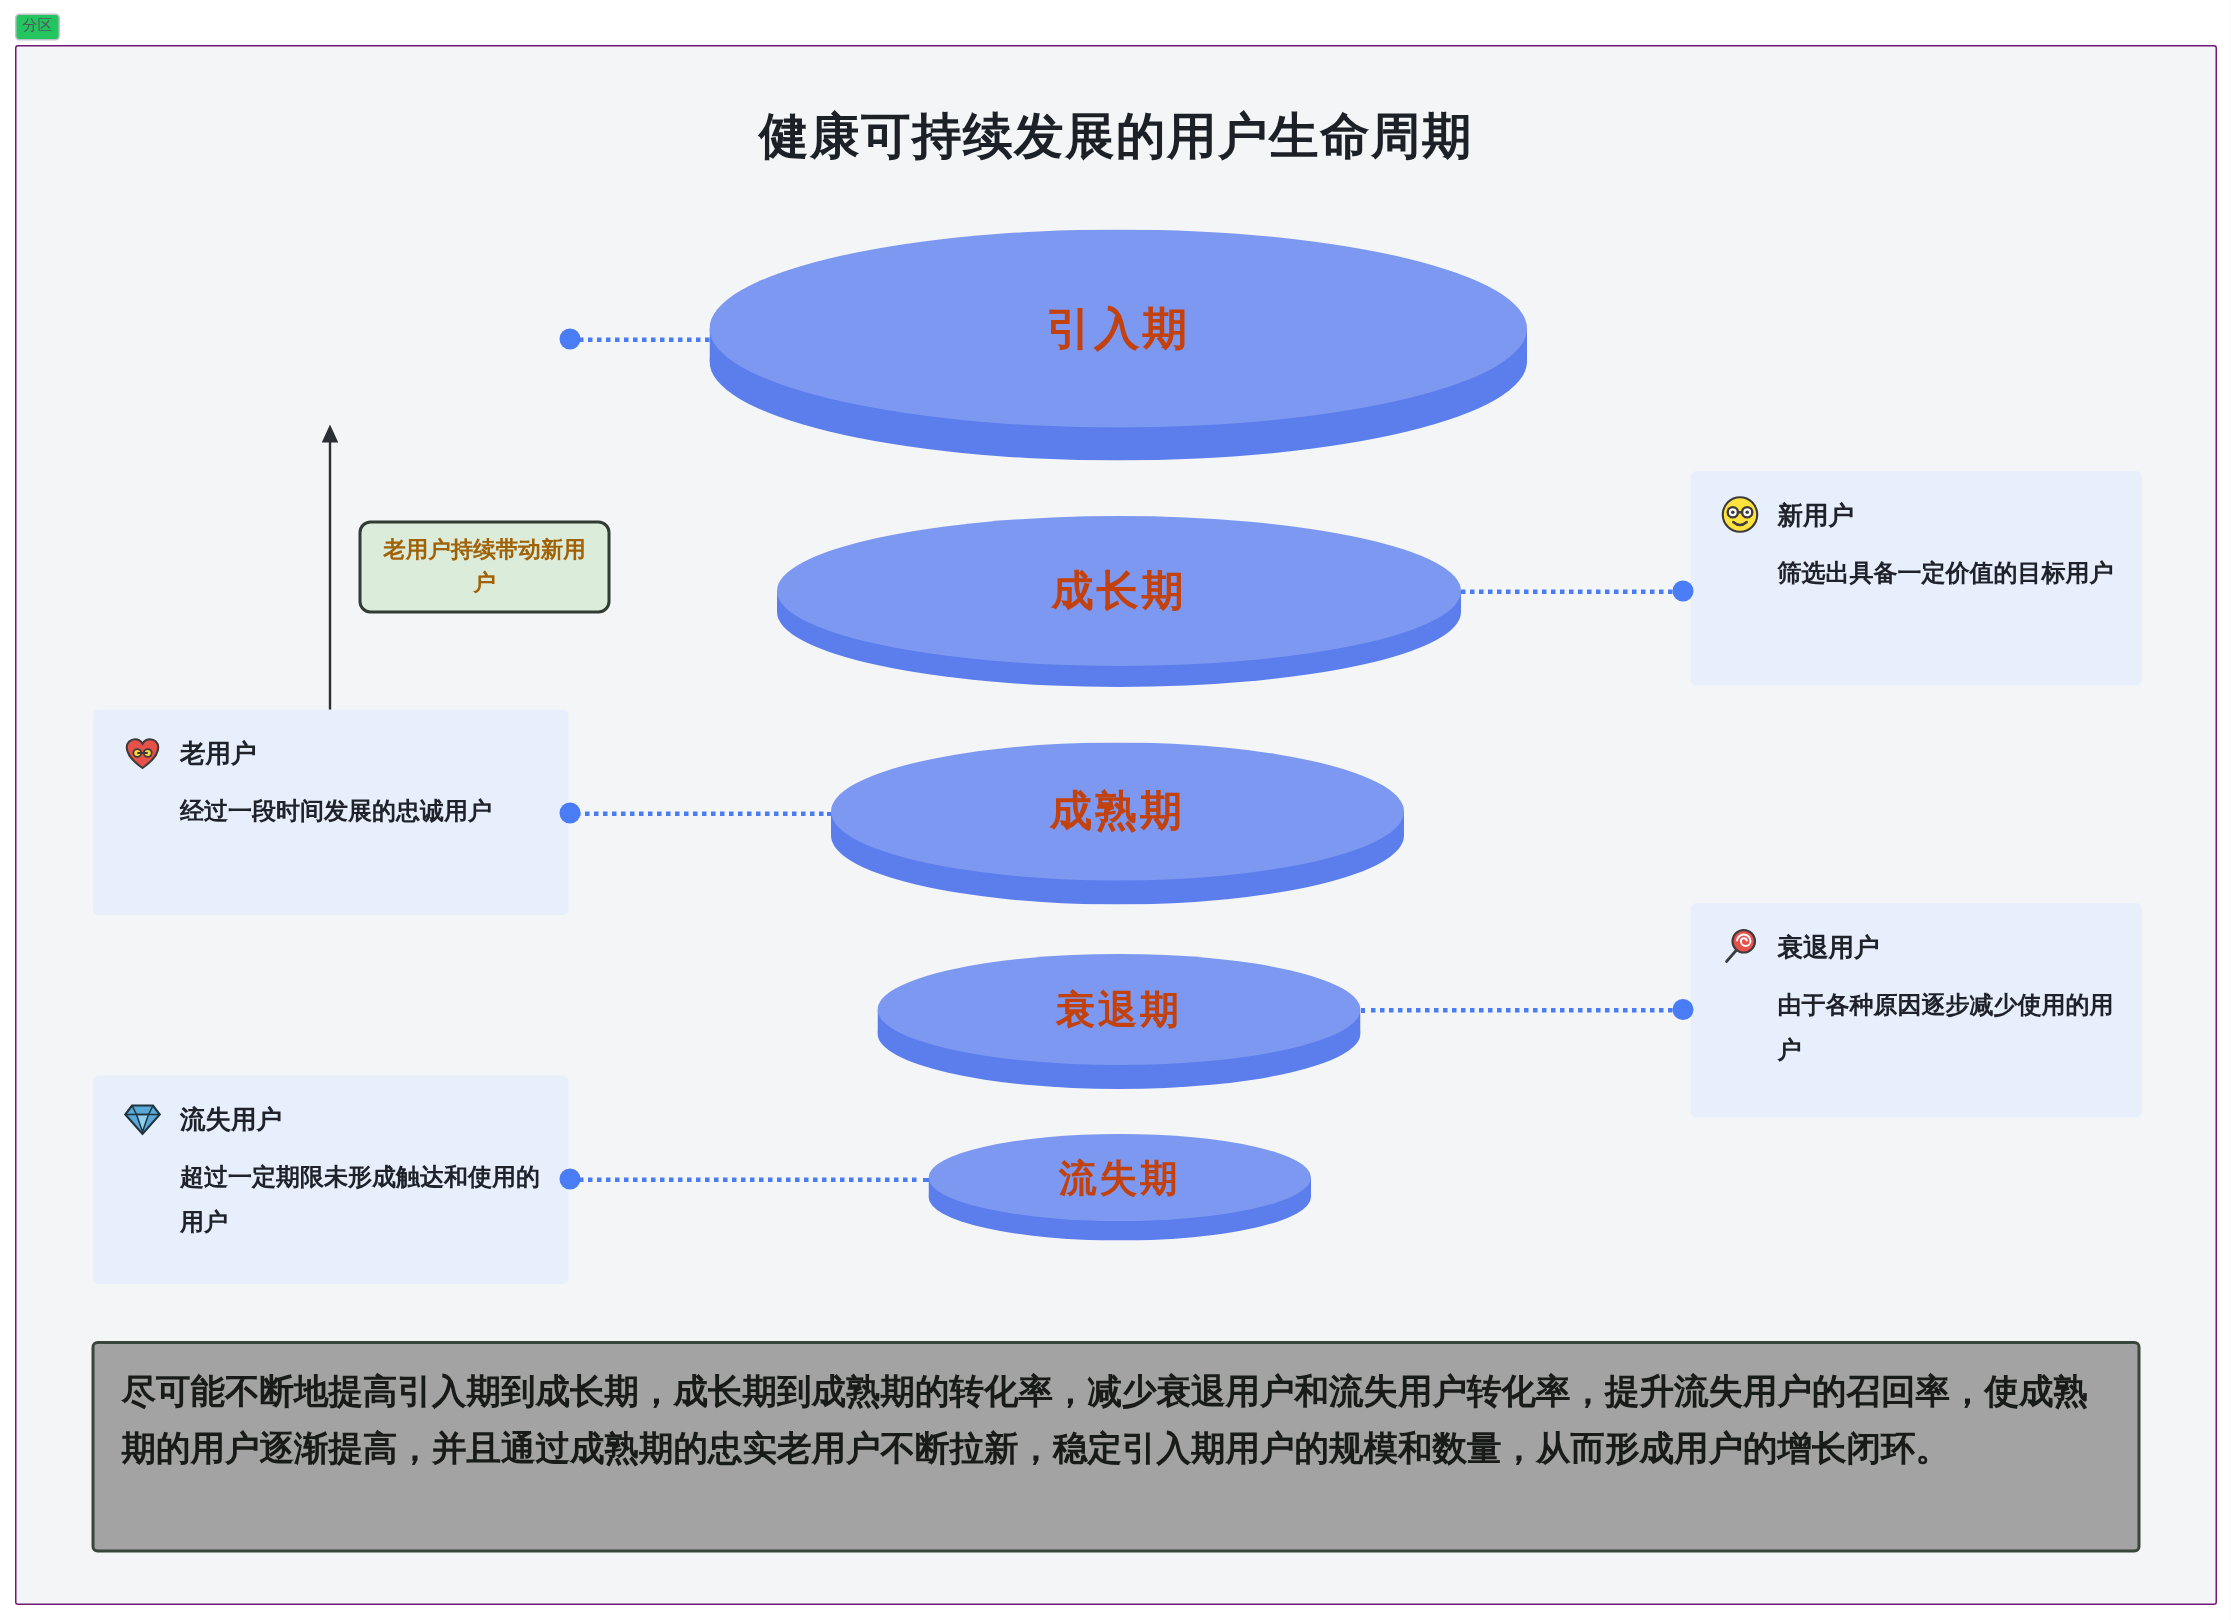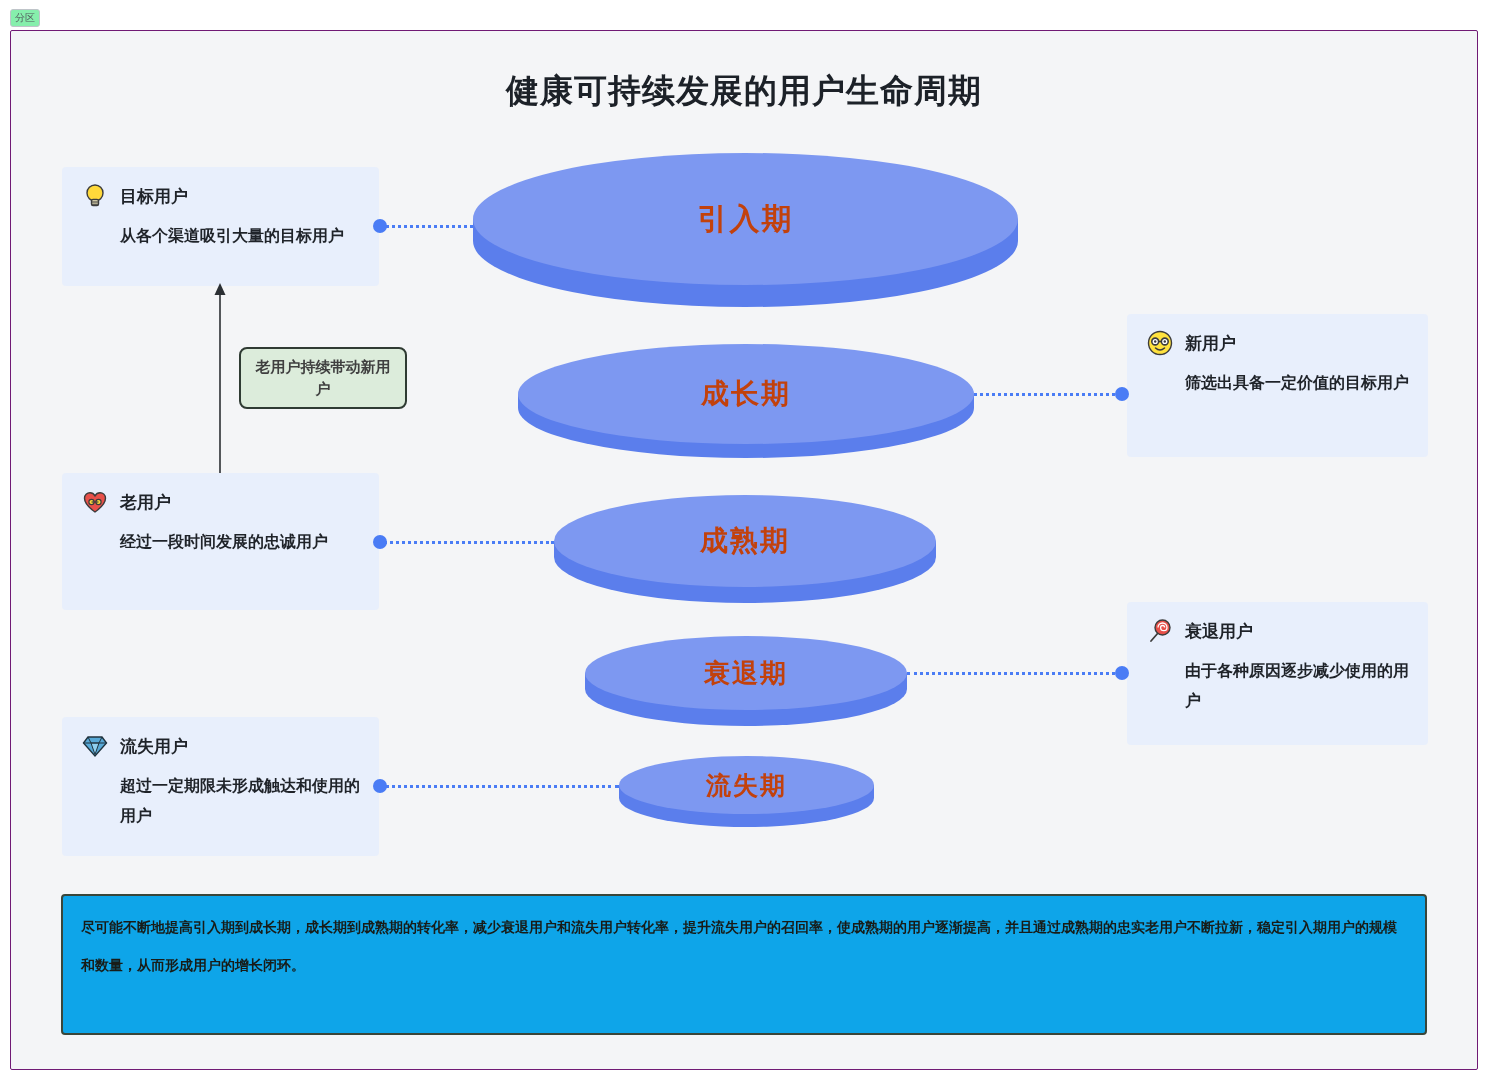--- a/index.html
+++ b/index.html
@@ -4,21 +4,21 @@
 <style>
   html,body{margin:0;padding:0;}
   body{
     width:1487px;height:1080px;position:relative;background:#ffffff;
     font-family:"Liberation Sans","DejaVu Sans",sans-serif;
     color:#1f2329;overflow:hidden;
   }
   .partition-tag{
     position:absolute;left:10px;top:9px;font-size:10px;line-height:14px;
     padding:1px 4px;border:1px solid #bfc4c9;border-radius:3px;
-    background:#86efac;color:#51565c;z-index:5;
+    background:#22c55e;color:#51565c;z-index:5;
   }
   .panel{
     position:absolute;left:10px;top:30px;width:1466px;height:1038px;
     background:#f4f5f7;border:1px solid #701a75;border-radius:2px;
   }
   .diagram-title{
     position:absolute;left:0;top:38px;width:100%;text-align:center;
     font-size:33px;font-weight:700;letter-spacing:1px;color:#1c2128;
   }
   
@@ -42,35 +42,35 @@
   .callout-desc{
     margin:12px 0 0 38px;font-size:16px;font-weight:600;
     line-height:30px;color:#1f2329;
   }
   
   .annotation-box{
     position:absolute;left:228px;top:316px;width:168px;height:62px;
     background:#dcecdb;border:2px solid #2f3b33;border-radius:8px;
     display:flex;align-items:center;justify-content:center;text-align:center;
     font-size:15px;font-weight:600;line-height:22px;padding:4px 10px;
-    box-sizing:border-box;color:#404040;
+    box-sizing:border-box;color:#a16207;
   }
   
   .connector{position:absolute;height:0;border-top:3px dotted #4a7cf5;}
   .connector-dot{
     position:absolute;width:14px;height:14px;border-radius:50%;
     background:#4a7cf5;
   }
   .arrow-svg{position:absolute;left:199px;top:252px;}
   
   .summary-box{
     position:absolute;left:50px;top:863px;width:1366px;height:141px;
-    background:#0ea5e9;border:2px solid #39463a;border-radius:4px;
+    background:#a3a3a3;border:2px solid #39463a;border-radius:4px;
     box-sizing:border-box;padding:12px 18px;
-    font-size:14px;font-weight:600;line-height:38px;color:#181c18;
+    font-size:23px;font-weight:600;line-height:38px;color:#181c18;
   }
 </style>
 </head>
 <body>
 
 <div class="partition-tag">分区</div>
 
 <div class="panel">
 
   <div class="diagram-title">健康可持续发展的用户生命周期</div>
@@ -113,32 +113,20 @@
 
   <div class="stage" style="left:608px;top:725px;width:255px;height:71px;">
     <svg width="255" height="71" viewBox="0 0 255 71">
       <rect class="cyl-side" x="0" y="29" width="255" height="13"></rect>
       <ellipse class="cyl-side" cx="127.5" cy="42" rx="127.5" ry="29"></ellipse>
       <ellipse class="cyl-top" cx="127.5" cy="29" rx="127.5" ry="29"></ellipse>
     </svg>
     <div class="stage-label" style="height:58px;font-size:25px;">流失期</div>
   </div>
 
-  <div class="callout" style="left:51px;top:136px;width:317px;height:119px;">
-    <div class="callout-head">
-      <svg class="callout-icon" viewBox="0 0 26 26">
-        <circle cx="13" cy="10" r="8" fill="#ffd93b" stroke="#3c3c3c" stroke-width="1.4"></circle>
-        <rect x="9.5" y="16.5" width="7" height="6" rx="1.5" fill="#fff6c9" stroke="#3c3c3c" stroke-width="1.4"></rect>
-        <line x1="10" y1="19" x2="16" y2="19" stroke="#3c3c3c" stroke-width="1.2"></line>
-        <line x1="10" y1="21.2" x2="16" y2="21.2" stroke="#3c3c3c" stroke-width="1.2"></line>
-      </svg>
-      <span class="callout-title">目标用户</span>
-    </div>
-    <div class="callout-desc" style="width:248px;">从各个渠道吸引大量的目标用户</div>
-  </div>
 
   <div class="callout" style="left:1116px;top:283px;width:301px;height:143px;">
     <div class="callout-head">
       <svg class="callout-icon" viewBox="0 0 26 26">
         <circle cx="13" cy="13" r="11.5" fill="#ffe23e" stroke="#3c3c3c" stroke-width="1.4"></circle>
         <circle cx="8.2" cy="11.5" r="3.4" fill="#ffffff" stroke="#3c3c3c" stroke-width="1.6"></circle>
         <circle cx="17.8" cy="11.5" r="3.4" fill="#ffffff" stroke="#3c3c3c" stroke-width="1.6"></circle>
         <line x1="11.6" y1="11.5" x2="14.4" y2="11.5" stroke="#3c3c3c" stroke-width="1.6"></line>
         <circle cx="8.2" cy="11.5" r="1.2" fill="#3c3c3c"></circle>
         <circle cx="17.8" cy="11.5" r="1.2" fill="#3c3c3c"></circle>

